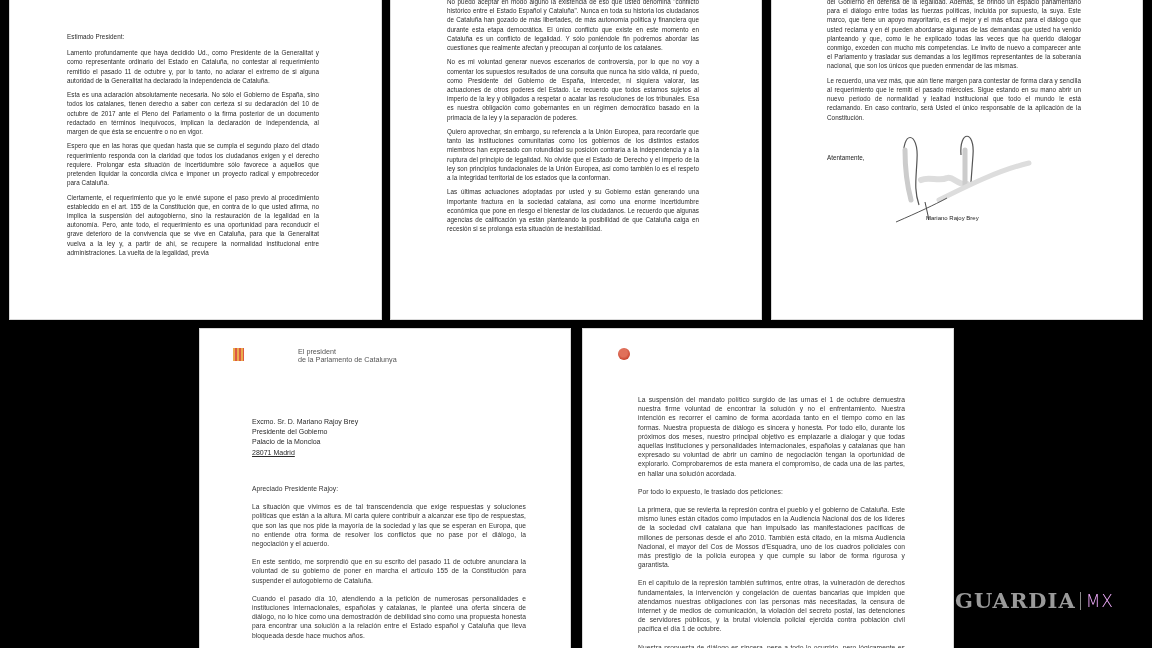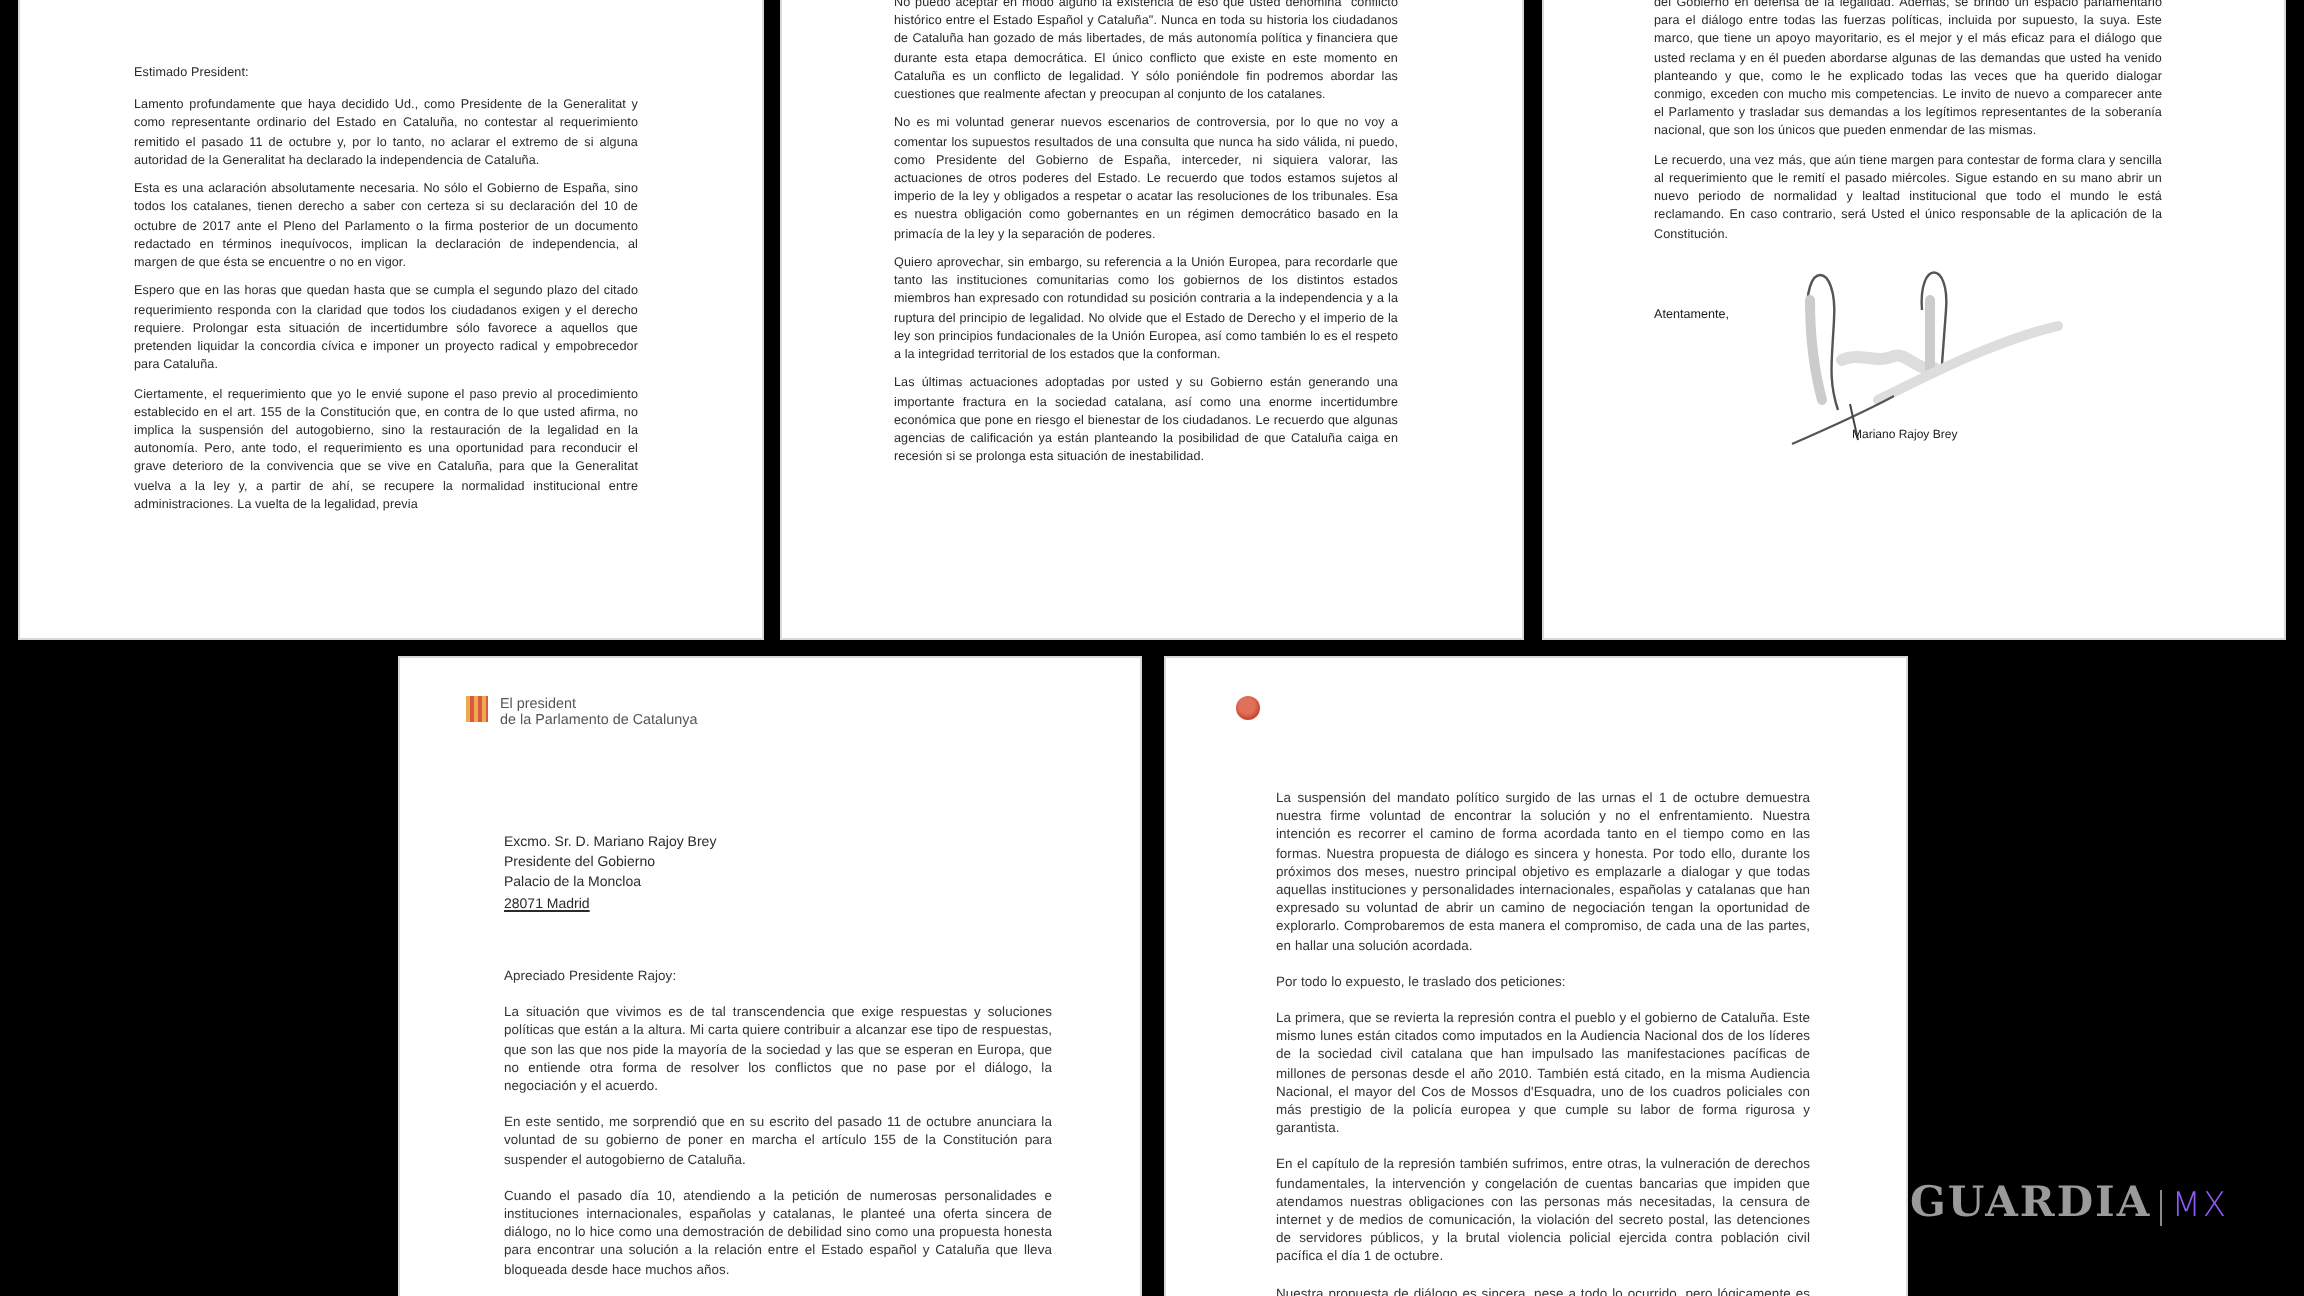--- a/index.html
+++ b/index.html
@@ -31,40 +31,40 @@
   #p3 .body-text { left:56px; top:-1px; width:254px; }
   #p3 .closing { position:absolute; left:56px; top:156px; font-size:6.3px; color:#222; }
   #p3 .sig-name { position:absolute; left:155px; top:217px; font-size:6px; color:#222; }
   #p3 svg.signature { position:absolute; left:118px; top:132px; }
 
   
   #p4 { left:199px; top:328px; width:372px; height:330px; }
   #p4 .letterhead { position:absolute; left:34px; top:20px; display:flex; align-items:flex-start; gap:6px; }
   #p4 .logo { width:11px; height:13px; position:relative;
     background: repeating-linear-gradient(90deg, #e8a339 0 2px, #d9452c 2px 4px); opacity:0.9; }
-  #p4 .lh-text { font-size:7.2px; line-height:8.2px; color:#555; }
+  #p4 .lh-text { font-size:7.2px; line-height:8.2px; color:#555;margin-left:48px; }
   #p4 .address { position:absolute; left:53px; top:89px; font-size:7px; line-height:10.2px; color:#2a2a2a; }
   #p4 .address .underline { text-decoration:underline; }
   #p4 .body-text { left:53px; top:156px; width:274px; font-size:6.7px; line-height:9.2px; color:#333; }
   #p4 .body-text p { margin-bottom:9px; }
 
   
   #p5 { left:582px; top:328px; width:372px; height:330px; }
   #p5 .seal { position:absolute; left:36px; top:20px; width:12px; height:12px; border-radius:50%;
     background:radial-gradient(circle at 45% 40%, #e0705a 0 40%, #c9452f 70%); }
   #p5 .body-text { left:56px; top:67px; width:267px; font-size:6.7px; line-height:9.2px; color:#333; }
   #p5 .body-text p { margin-bottom:9px; }
   #p5 .body-text p.cont { margin-bottom:0; }
 
   .watermark {
-    position:absolute; left:955px; top:588px; display:flex; align-items:flex-end; gap:2px;
+    position:absolute; left:955px; top:588px; display:flex; align-items:center; gap:2px;
   }
   .watermark .brand { font-family:"DejaVu Serif", serif; font-weight:bold; font-size:21px; color:#9a9a9a; letter-spacing:1px; }
   .watermark .sep { width:1px; height:18px; background:#8a8a8a; margin:0 3px 0 2px; }
-  .watermark .mx { font-family:"DejaVu Sans", sans-serif; font-size:17px; color:#8b5cf6; font-weight:200; letter-spacing:1px; }
+  .watermark .mx { font-family:"DejaVu Sans", sans-serif; font-size:17px; color:#f0abfc; font-weight:200; letter-spacing:1px; }
 </style>
 </head>
 <body>
 
 <div class="page" id="p1">
   <div class="body-text">
     <p class="greet">Estimado President:</p>
     <p>Lamento profundamente que haya decidido Ud., como Presidente de la Generalitat y como representante ordinario del Estado en Cataluña, no contestar al requerimiento remitido el pasado 11 de octubre y, por lo tanto, no aclarar el extremo de si alguna autoridad de la Generalitat ha declarado la independencia de Cataluña.</p>
     <p>Esta es una aclaración absolutamente necesaria. No sólo el Gobierno de España, sino todos los catalanes, tienen derecho a saber con certeza si su declaración del 10 de octubre de 2017 ante el Pleno del Parlamento o la firma posterior de un documento redactado en términos inequívocos, implican la declaración de independencia, al margen de que ésta se encuentre o no en vigor.</p>
     <p>Espero que en las horas que quedan hasta que se cumpla el segundo plazo del citado requerimiento responda con la claridad que todos los ciudadanos exigen y el derecho requiere. Prolongar esta situación de incertidumbre sólo favorece a aquellos que pretenden liquidar la concordia cívica e imponer un proyecto radical y empobrecedor para Cataluña.</p>

